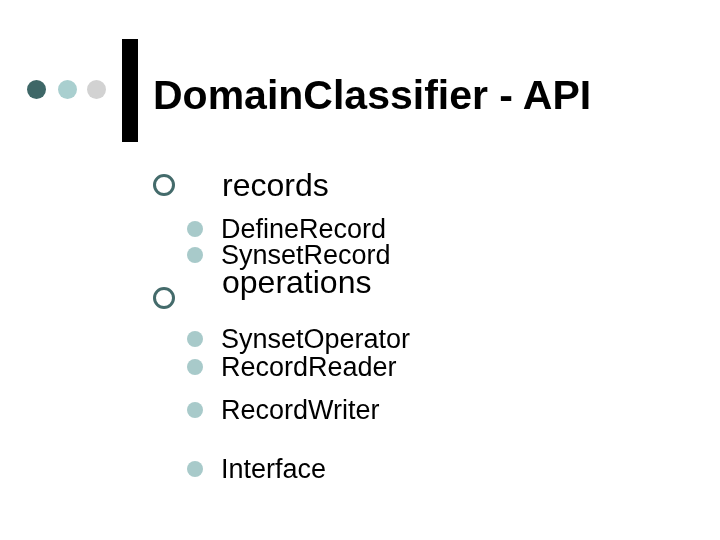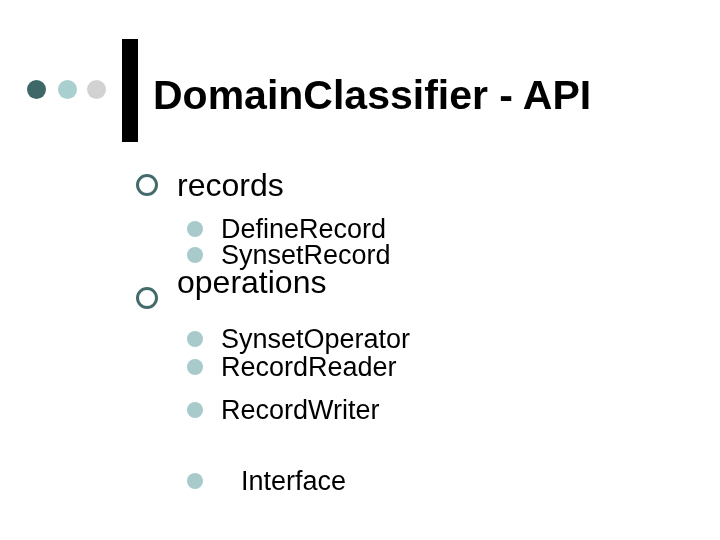--- a/index.html
+++ b/index.html
@@ -49,23 +49,24 @@
     white-space: nowrap;
   }
   .row {
     position: absolute;
     display: flex;
     align-items: center;
     white-space: nowrap;
     color: var(--body-text);
   }
   .row.main {
-    left: 112px;
+    left: 129px;
     height: 34px;
     font-size: 32px;
+    gap: 28px;
   }
   .row.sub {
     left: 163px;
     height: 30px;
     font-size: 27px;
   }
   .bullet-ring {
     width: 15px; height: 15px;
     border: 3px solid var(--bullet-ring);
     border-radius: 50%;
@@ -82,21 +83,21 @@
   }
   
   .r-records      { top: 152px; }
   .r-define       { top: 198px; text-align: right; }
   .r-synsetrec    { top: 224px; }
   .r-operations   { top: 267px; align-items: flex-end; }
   .r-synsetop     { top: 308px; }
   .r-recreader    { top: 336px; }
   .r-recwriter    { top: 379px; align-items: center; }
   .r-gui          { top: 419px; }
-  .r-interface    { top: 450px; gap: 20px; }
+  .r-interface    { top: 438px; }
 </style>
 </head>
 <body>
 
 <div class="slide">
 
   <span class="deco-dot d1"></span>
   <span class="deco-dot d2"></span>
   <span class="deco-dot d3"></span>
   <div class="divider"></div>

